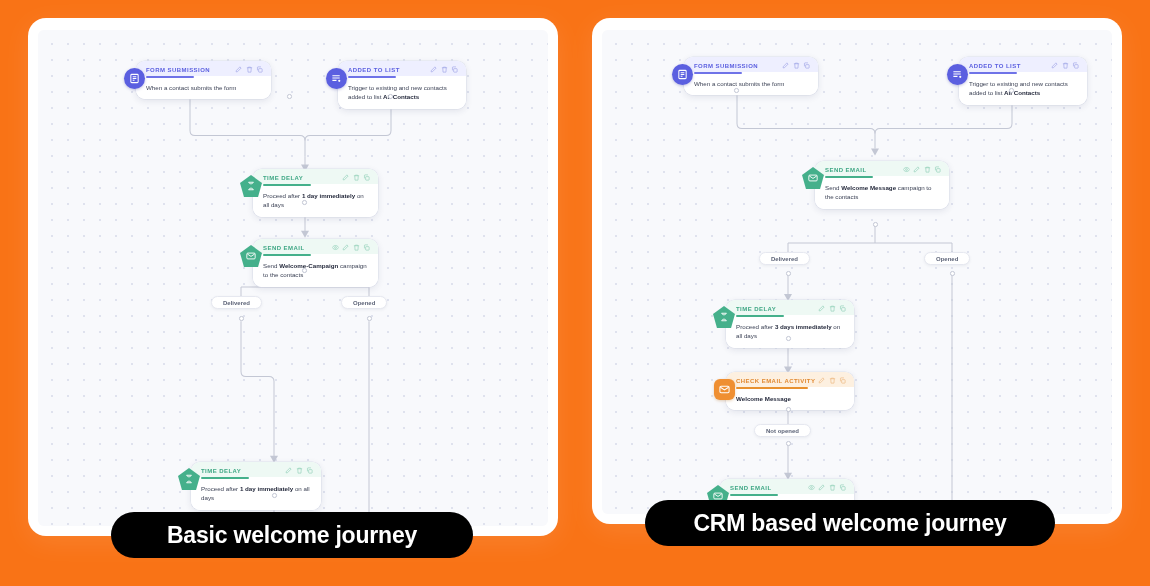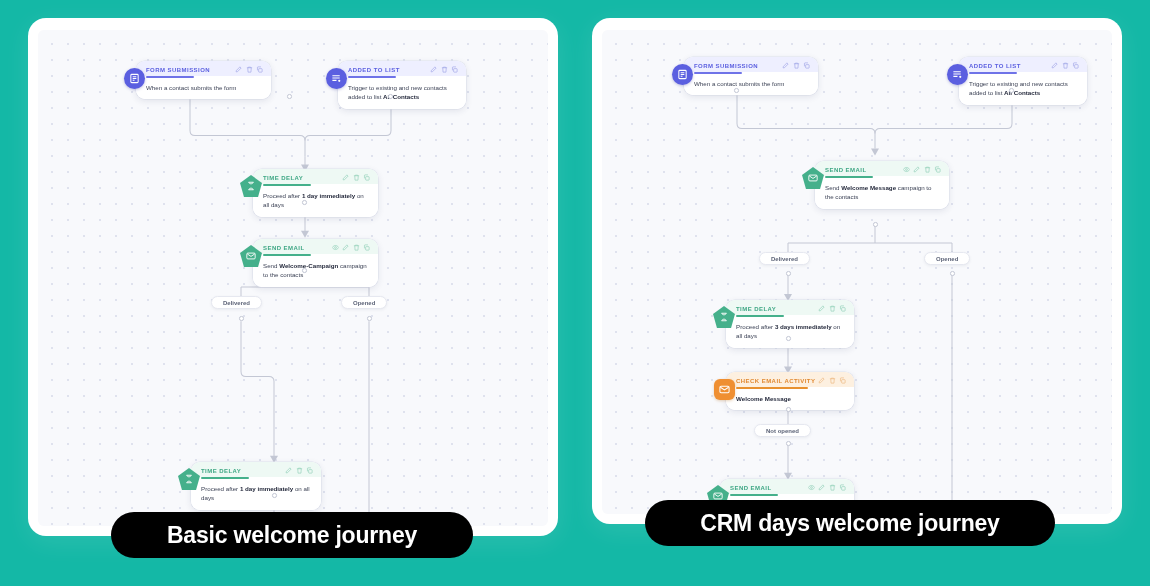--- a/index.html
+++ b/index.html
@@ -5,21 +5,21 @@
   * { box-sizing: border-box; margin: 0; padding: 0; }
   html, body {
     width: 1150px; height: 586px;
     background: #000000;
     font-family: "Liberation Sans", sans-serif;
     overflow: hidden;
   }
   .stage {
     position: relative;
     width: 1150px; height: 586px;
-    background: #14b8a6;
+    background: #f97316;
   }
 
   
   .panel {
     position: absolute;
     background: #ffffff;
     border-radius: 18px;
     box-shadow: 0 6px 28px rgba(255,255,255,0.10);
     overflow: hidden;
     padding: 12px 10px 10px 10px;
@@ -572,15 +572,15 @@
         <div class="node-underline"></div>
         <div class="node-body">
           <span>Send </span><b>Reminder 1</b><span> campaign to the contacts</span>
         </div>
       </div>
 
     </div>
   </div>
 
   <div class="caption cap-left">Basic welcome journey</div>
-  <div class="caption cap-right">CRM days welcome journey</div>
+  <div class="caption cap-right">CRM based welcome journey</div>
 
 </div>
 
 </body></html>

